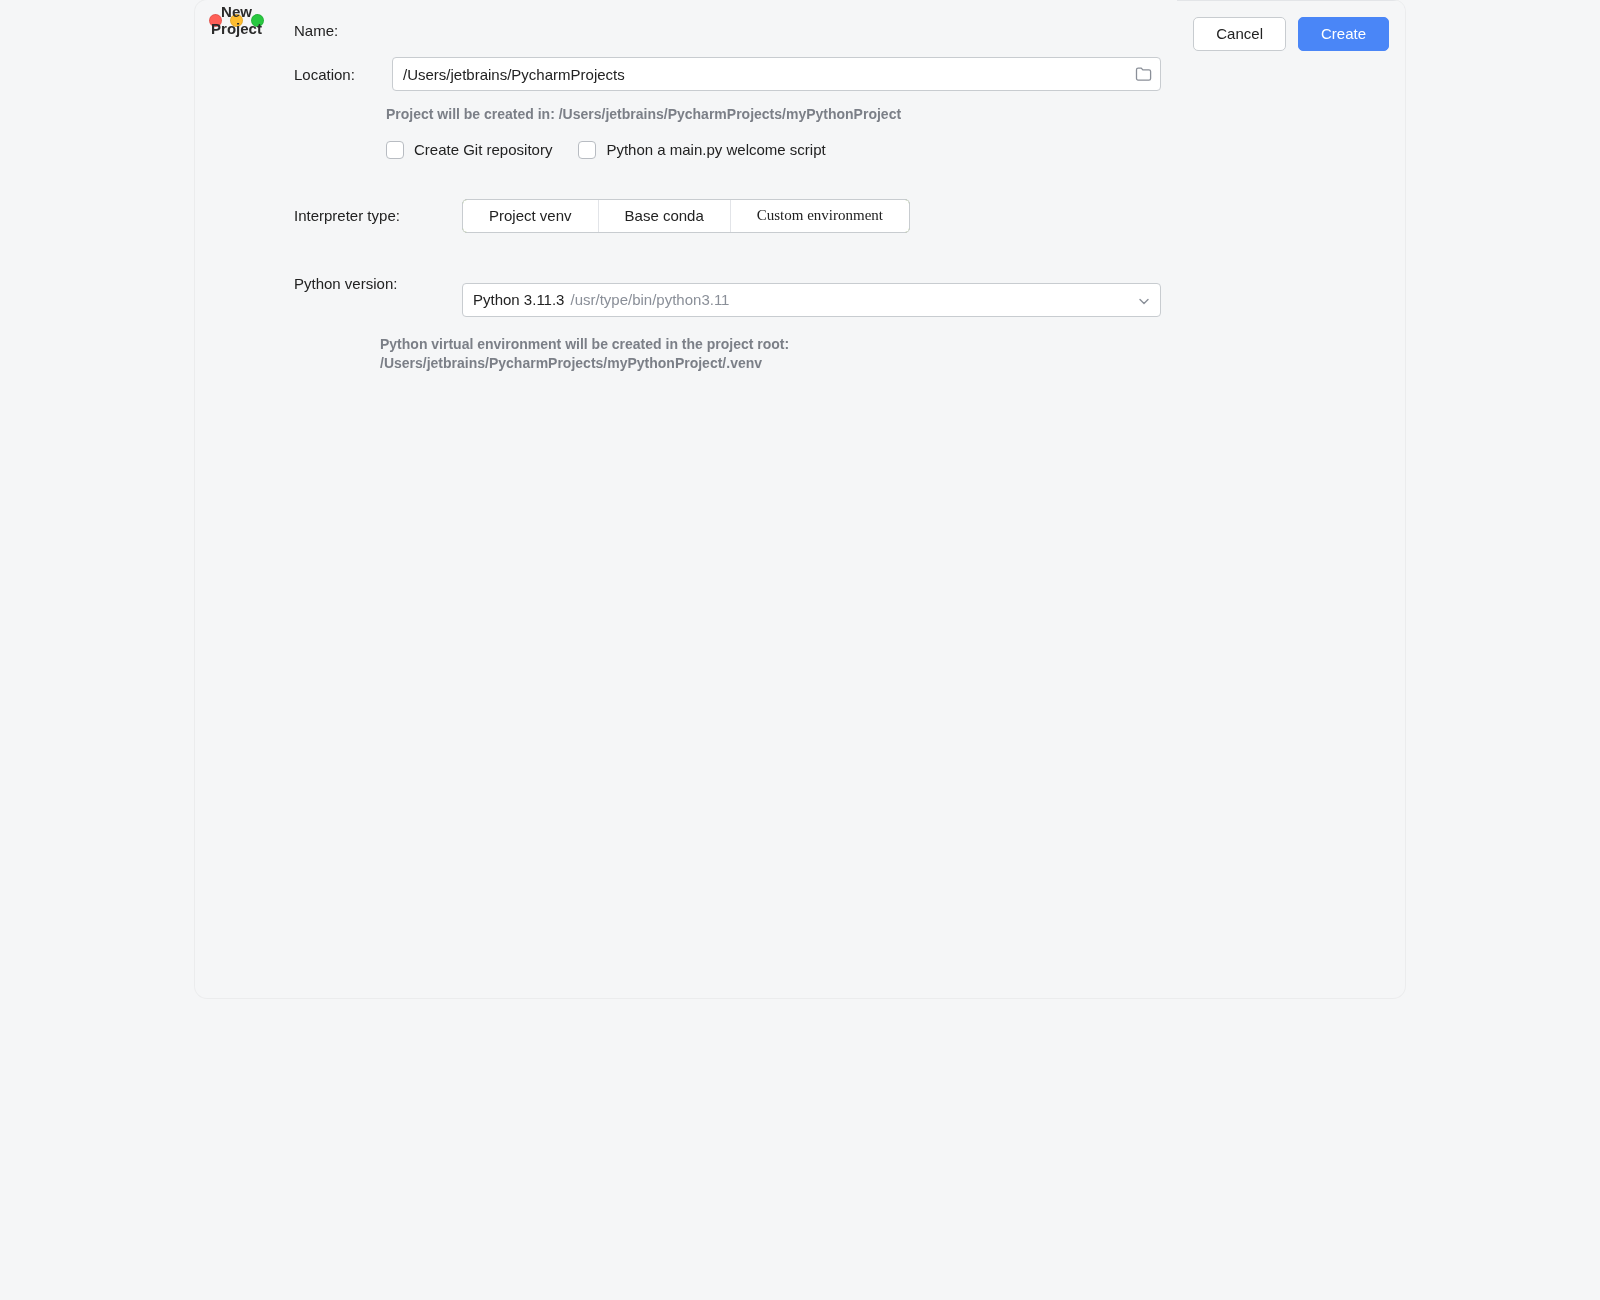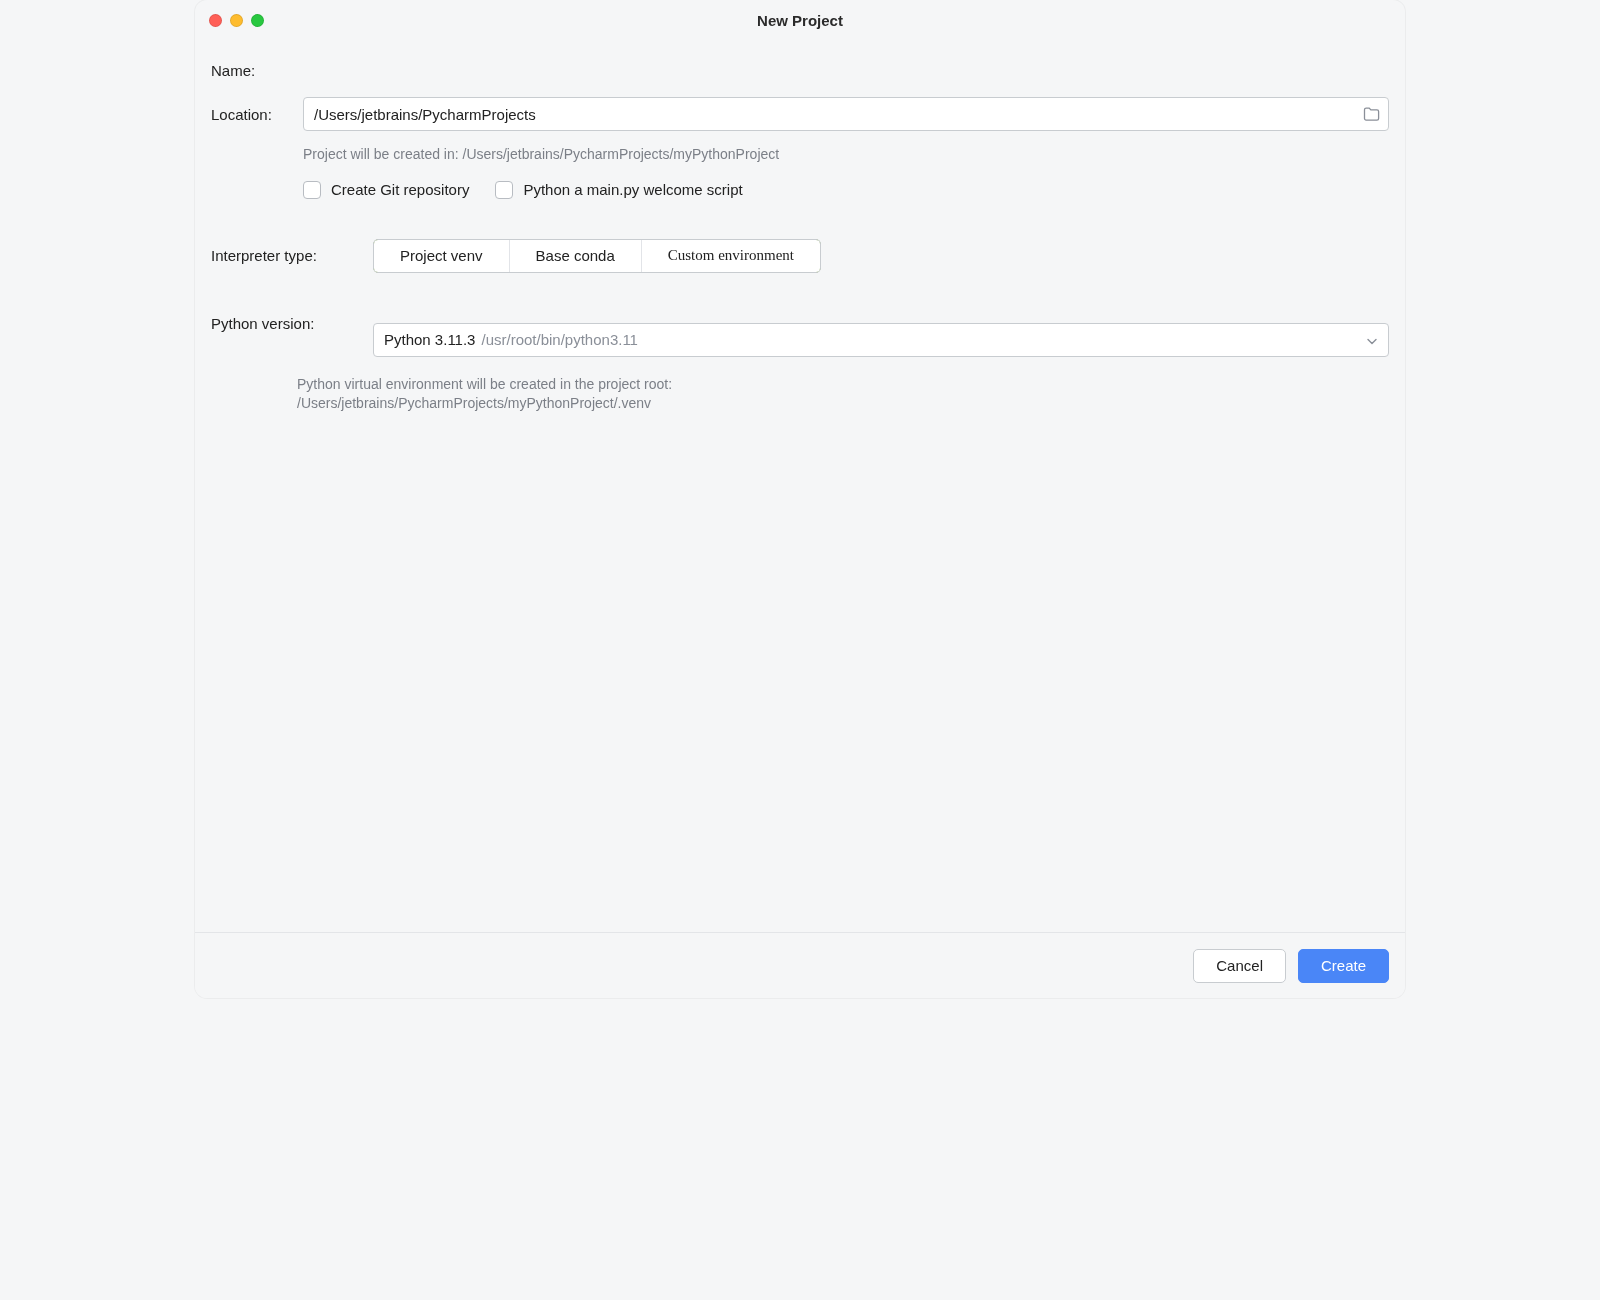--- a/index.html
+++ b/index.html
@@ -13,21 +13,21 @@
       align-items: flex-start;
     }
     .window {
       width: 1210px;
       height: 998px;
       background: #f5f6f7;
       border-radius: 12px;
       overflow: hidden;
       position: relative;
       display: flex;
-      flex-direction: column;
+      flex-direction: row;
       box-shadow: 0 0 0 1px rgba(0,0,0,0.04);
     }
     .titlebar {
       height: 40px;
       display: flex;
       align-items: center;
       position: relative;
       padding: 0 14px;
     }
     .traffic-lights {
@@ -55,20 +55,21 @@
     .content {
       flex: 1;
       padding: 22px 16px 0 16px;
       font-size: 15px;
       color: #222;
     }
     .form-row {
       display: flex;
       align-items: center;
       margin-bottom: 18px;
+      gap: 6px;
     }
     .form-label {
       width: 92px;
       font-size: 15px;
       color: #222;
     }
     .input {
       height: 34px;
       border: 1px solid #c8ccd0;
       border-radius: 4px;
@@ -103,20 +104,21 @@
       display: flex;
       align-items: center;
     }
     .hint {
       font-size: 14px;
       color: #7b7f87;
       margin-left: 92px;
       margin-top: -4px;
       margin-bottom: 16px;
       line-height: 1.4;
+      font-weight: bold;
     }
     .checkbox-row {
       display: flex;
       gap: 26px;
       margin-left: 92px;
       margin-bottom: 40px;
       align-items: center;
     }
     .checkbox-item {
       display: flex;
@@ -258,21 +260,21 @@
         <div class="seg">Project venv</div>
         <div class="seg">Base conda</div>
         <div class="seg">Custom environment</div>
       </div>
     </div>
 
     <div class="form-row wide-label">
       <div class="form-label">Python version:</div>
       <div class="dropdown">
         <span>Python 3.11.3</span>
-        <span class="sub">/usr/root/bin/python3.11</span>
+        <span class="sub">/usr/type/bin/python3.11</span>
         <span class="chevron">
           <svg width="12" height="8" viewBox="0 0 12 8" fill="none" stroke="currentColor" stroke-width="1.4">
             <path d="M2 2 L6 6 L10 2" stroke-linecap="round" stroke-linejoin="round"></path>
           </svg>
         </span>
       </div>
     </div>
 
     <div class="hint multi">
       <span>Python virtual environment will be created in the project root:</span><br>

